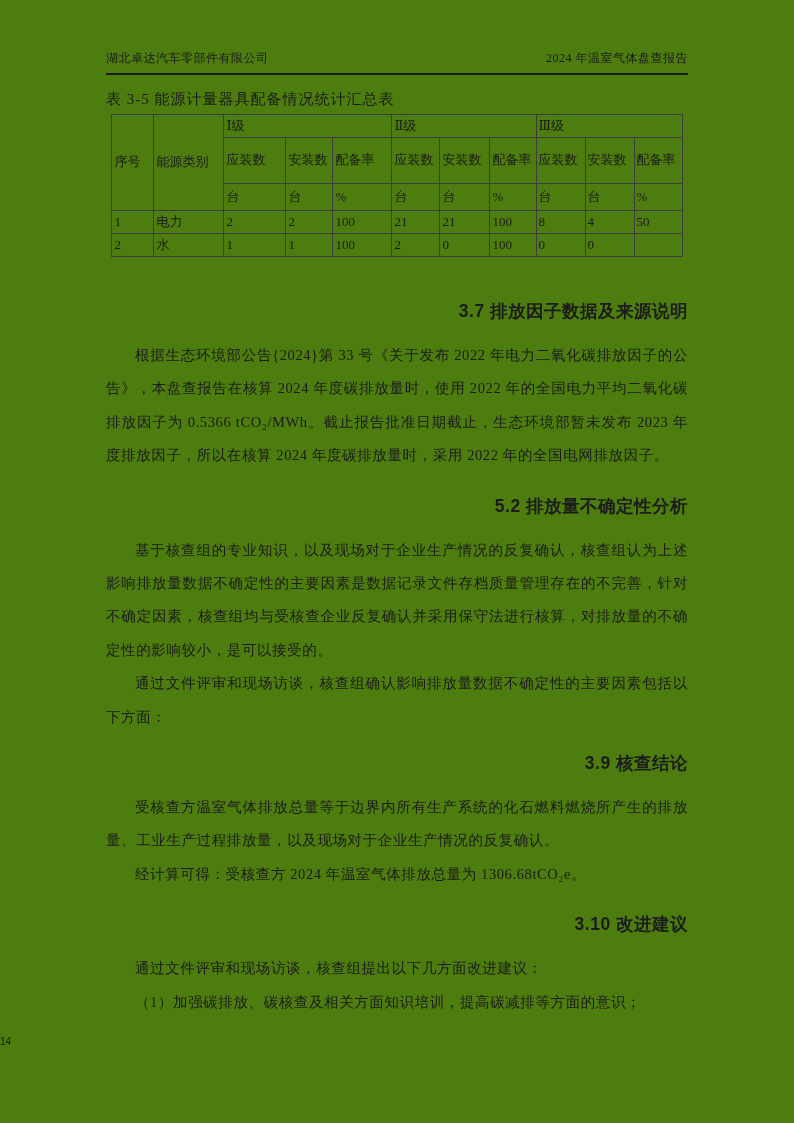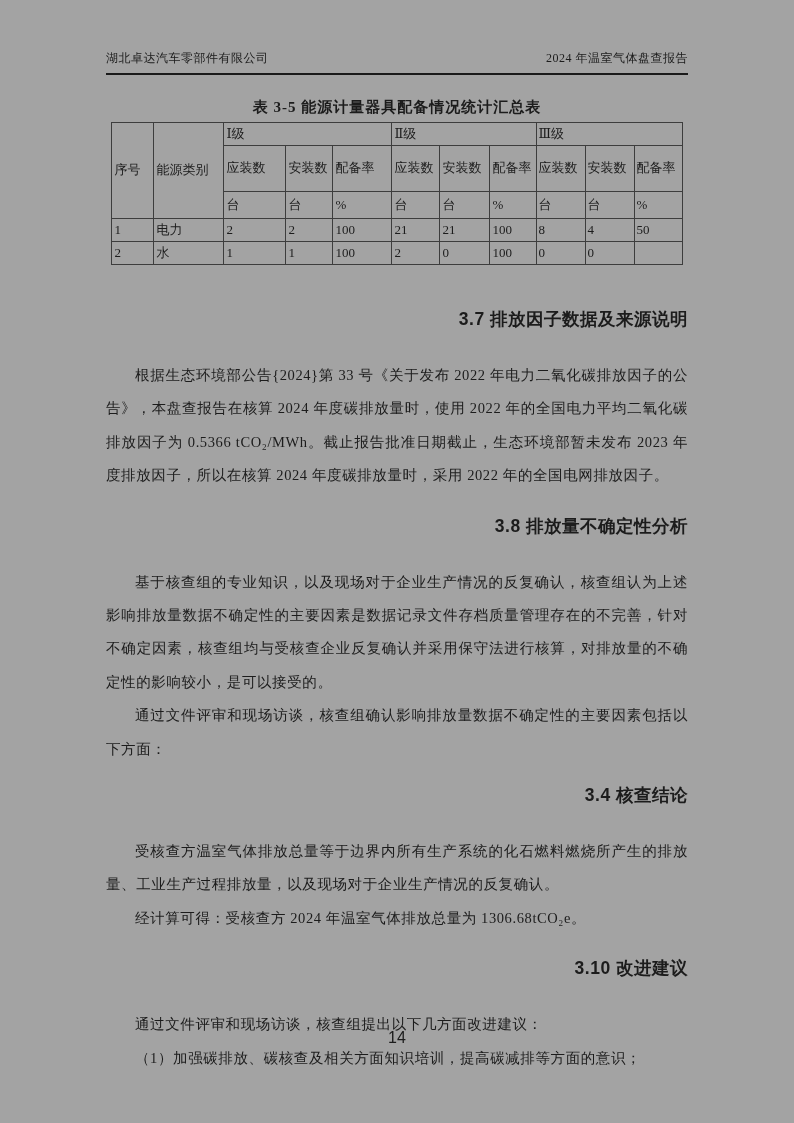--- a/index.html
+++ b/index.html
@@ -1,37 +1,36 @@
 <!DOCTYPE html>
 <html lang="zh"><head>
 <meta charset="utf-8">
 <style>
   html,body{margin:0;padding:0;background:#ffffff;}
   .page{
     position:relative;
     width:794px;height:1123px;
     box-sizing:border-box;
-    background:#a3a3a3;
+    background:#4d7c0f;
     color:#1c1c1c;
     font-family:"Liberation Serif","DejaVu Serif",serif;
     padding:50px 106px 0 106px;
     overflow:hidden;
   }
   
   .doc-header{
     display:flex;justify-content:space-between;align-items:flex-end;
     font-size:12px;letter-spacing:.5px;
     padding-bottom:6px;
     border-bottom:2px solid #1a1a1a;
   }
   
   .table-caption{
-    margin-top:23px;
-    text-align:center;
-    font-size:15px;font-weight:bold;
+    margin-top:15px;
+    font-size:15px;font-weight:normal;
     font-family:"Liberation Serif","DejaVu Serif",serif;
     letter-spacing:1px;
   }
   table.meter-table{
     border-collapse:collapse;
     margin:5px auto 0 auto;
     table-layout:fixed;
     width:570px;
     font-size:13px;
   }
@@ -52,34 +51,33 @@
     font-weight:bold;
     font-size:17.5px;
     letter-spacing:.5px;
     margin:0;
     text-align:right;
   }
   .st-37{margin-top:42px;}
   .st-38{margin-top:21px;}
   .st-39{margin-top:17px;}
   .st-310{margin-top:21px;}
-  .section-body{margin-top:28px;}
+  .section-body{margin-top:16px;}
   .section-body p{
     margin:0;
     font-size:14.5px;
     line-height:33.4px;
     text-align:justify;
     text-indent:2em;
     letter-spacing:.6px;
   }
   
   .page-footer{
     position:absolute;left:0;bottom:76px;width:100%;
-    text-align:center;
-    font-size:16px;
+    font-size:10px;
     font-family:"Liberation Sans","DejaVu Sans",sans-serif;
   }
 </style>
 </head>
 <body>
 
 <div class="page">
 
   <div class="doc-header">
     <span>湖北卓达汽车零部件有限公司</span>
@@ -162,29 +160,29 @@
     </table>
 
   <div>
     <h2 class="section-title st-37">3.7 排放因子数据及来源说明</h2>
     <div class="section-body">
       <p>根据生态环境部公告{2024}第 33 号《关于发布 2022 年电力二氧化碳排放因子的公告》，本盘查报告在核算 2024 年度碳排放量时，使用 2022 年的全国电力平均二氧化碳排放因子为 0.5366 tCO₂/MWh。截止报告批准日期截止，生态环境部暂未发布 2023 年度排放因子，所以在核算 2024 年度碳排放量时，采用 2022 年的全国电网排放因子。</p>
     </div>
   </div>
 
   <div>
-    <h2 class="section-title st-38">3.8 排放量不确定性分析</h2>
+    <h2 class="section-title st-38">5.2 排放量不确定性分析</h2>
     <div class="section-body">
       <p>基于核查组的专业知识，以及现场对于企业生产情况的反复确认，核查组认为上述影响排放量数据不确定性的主要因素是数据记录文件存档质量管理存在的不完善，针对不确定因素，核查组均与受核查企业反复确认并采用保守法进行核算，对排放量的不确定性的影响较小，是可以接受的。</p>
       <p>通过文件评审和现场访谈，核查组确认影响排放量数据不确定性的主要因素包括以下方面：</p>
     </div>
   </div>
 
   <div>
-    <h2 class="section-title st-39">3.4 核查结论</h2>
+    <h2 class="section-title st-39">3.9 核查结论</h2>
     <div class="section-body">
       <p>受核查方温室气体排放总量等于边界内所有生产系统的化石燃料燃烧所产生的排放量、工业生产过程排放量，以及现场对于企业生产情况的反复确认。</p>
       <p>经计算可得：受核查方 2024 年温室气体排放总量为 1306.68tCO₂e。</p>
     </div>
   </div>
 
   <div>
     <h2 class="section-title st-310">3.10 改进建议</h2>
     <div class="section-body">
       <p>通过文件评审和现场访谈，核查组提出以下几方面改进建议：</p>

